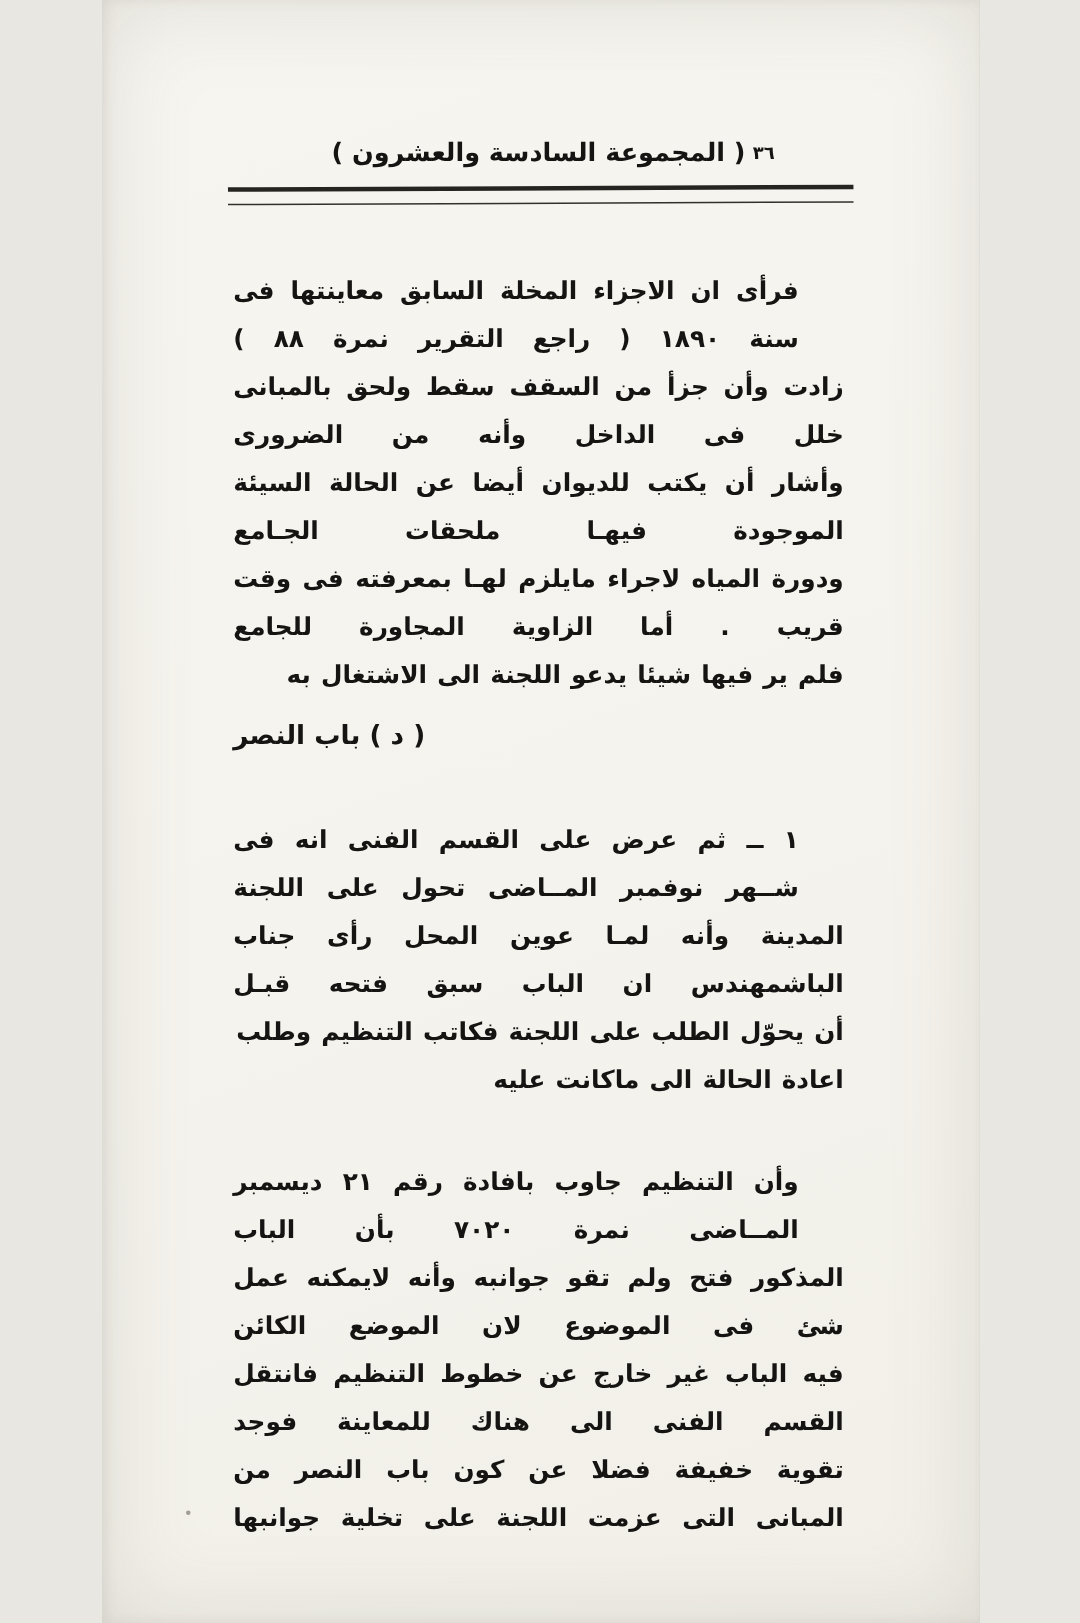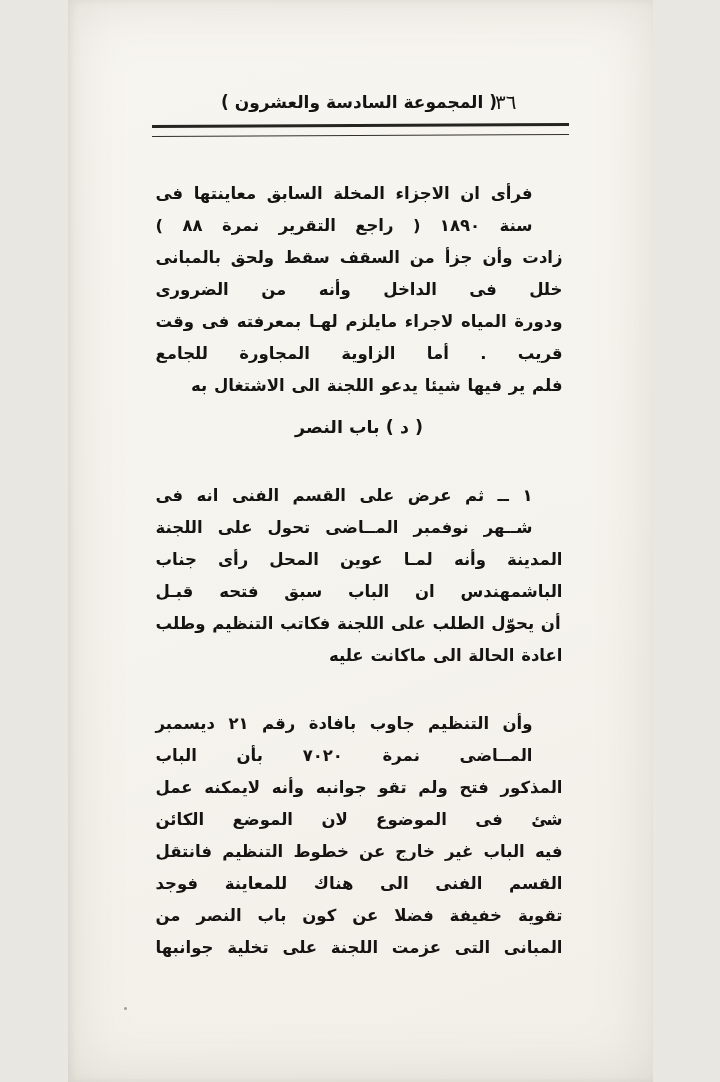--- a/index.html
+++ b/index.html
@@ -28,22 +28,22 @@
     text-align: center;
     font-size: 17px;
     font-weight: 700;
     line-height: 32px;
   }
   .journal-title { display: inline-block; }
   .page-number {
     position: absolute;
     right: 46px;
     top: 0;
-    font-size: 20px;
-    font-weight: 400;
+    font-size: 12px;
+    font-weight: 700;
   }
   .rule {
     position: absolute;
     top: 124px;
     left: 84px;
     right: 84px;
     height: 8px;
     border-top: 3px solid #262421;
     border-bottom: 1px solid #33302c;
     transform: rotate(-0.25deg);
@@ -61,26 +61,26 @@
   }
   .para { margin: 0 0 8px 0; }
   .ln {
     display: block;
     text-align: justify;
     text-align-last: justify;
     word-spacing: 1px;
   }
   .ln.open { padding-right: 30px; margin-top: 36px; }
   .ln.end {
-    text-align: left;
+    text-align: right;
     text-align-last: right;
   }
   .heading {
     margin: 4px 0 6px 0;
-    text-align: center;
+    text-align: left;
     font-size: 17.5px;
     font-weight: 700;
     line-height: 34px;
   }
   .speck {
     position: absolute;
     left: 56px;
     bottom: 72px;
     width: 3px;
     height: 3px;
@@ -99,20 +99,21 @@
     <span class="page-number">٣٦</span>
   </header>
 
   <div class="rule"></div>
 
   <main class="body-block">
 
     <p class="para">
       <span class="ln open">فرأى ان الاجزاء المخلة السابق معاينتها فى سنة ١٨٩٠ ( راجع التقرير نمرة ٨٨ )</span>
       <span class="ln">زادت وأن جزأ من السقف سقط ولحق بالمبانى خلل فى الداخل وأنه من الضرورى</span>
+      <span class="ln">وأشار أن يكتب للديوان أيضا عن الحالة السيئة الموجودة فيهـا ملحقات الجـامع</span>
       <span class="ln">ودورة المياه لاجراء مايلزم لهـا بمعرفته فى وقت قريب . أما الزاوية المجاورة للجامع</span>
       <span class="ln end">فلم ير فيها شيئا يدعو اللجنة الى الاشتغال به</span>
     </p>
 
     <h2 class="heading">( د ) باب النصر</h2>
 
     <p class="para">
       <span class="ln open">١ ــ ثم عرض على القسم الفنى انه فى شــهر نوفمبر المــاضى تحول على اللجنة</span>
       <span class="ln">المدينة وأنه لمـا عوين المحل رأى جناب الباشمهندس ان الباب سبق فتحه قبـل</span>
       <span class="ln end">أن يحوّل الطلب على اللجنة فكاتب التنظيم وطلب اعادة الحالة الى ماكانت عليه</span>

